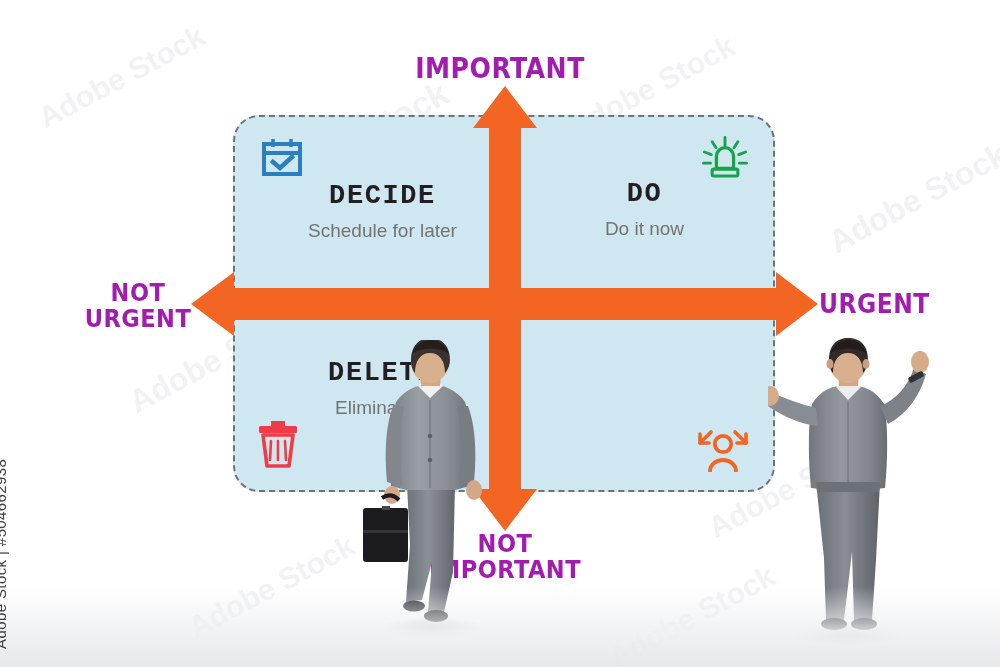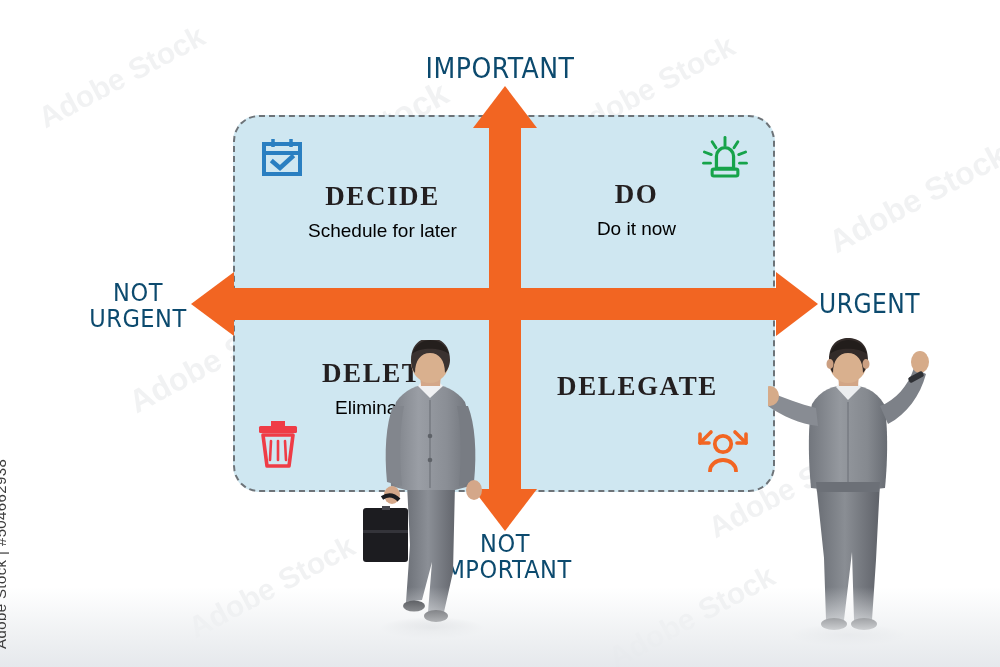--- a/index.html
+++ b/index.html
@@ -40,37 +40,37 @@
   
   .quad {
     position: absolute;
     width: 271px; height: 188px;
     display: flex;
     flex-direction: column;
     align-items: center;
     justify-content: center;
   }
   .quad-tl { left: 0;     top: 0; }
-  .quad-tr { left: 271px; top: 0; }
+  .quad-tr { left: 279px; top: 0; }
   .quad-bl { left: 0;     top: 189px; }
   .quad-br { left: 271px; top: 189px; }
 
   .q-title {
-    font-family: Liberation Serif, serif;
+    font-family: Liberation Mono, monospace;
     font-weight: bold;
     font-size: 27px;
     letter-spacing: 1.6px;
     color: #231f20;
     line-height: 1;
     white-space: nowrap;
   }
   .q-sub {
     font-family: "Liberation Sans Narrow", "Liberation Sans", sans-serif;
     font-size: 19px;
-    color: #000000;
+    color: #737373;
     margin-top: 11px;
     line-height: 1;
     white-space: nowrap;
   }
   .quad-tl .q-title { transform: translateX(12px); }
   .quad-tl .q-sub   { transform: translateX(12px); }
   .quad-tr .q-title { transform: translateX(-5px) translateY(-2px); }
   .quad-tr .q-sub   { transform: translateX(-5px) translateY(-2px); text-align: right; }
   .quad-bl .q-title { transform: translateX(11px) translateY(-12px); }
   .quad-bl .q-sub   { transform: translateX(11px) translateY(-12px); }
@@ -89,22 +89,22 @@
     position: absolute;
     left: 0; top: 0;
     width: 1000px; height: 667px;
     pointer-events: none;
   }
 
   
   .axis-label {
     position: absolute;
     font-family: "DejaVu Sans Condensed", "Liberation Sans Narrow", "Liberation Sans", sans-serif;
-    font-weight: normal;
-    color: #0c4a6e;
+    font-weight: bold;
+    color: #a21caf;
     letter-spacing: 0.5px;
     line-height: 1.04;
     white-space: nowrap;
   }
   .lbl-important {
     left: 0; right: 0; top: 54px;
     text-align: center;
     font-size: 28px;
   }
   .lbl-not-important {
@@ -208,21 +208,20 @@
       <rect x="2" y="6" width="38" height="7" rx="1.5" fill="#ef3c46"></rect>
       <path d="M6 15 L36 15 L32 46 L10 46 Z" fill="none" stroke="#ef3c46" stroke-width="3.6" stroke-linejoin="round"></path>
       <g stroke="#ef3c46" stroke-width="2.6" stroke-linecap="round">
         <line x1="14" y1="21" x2="13" y2="40"></line>
         <line x1="21" y1="21" x2="21" y2="40"></line>
         <line x1="28" y1="21" x2="29" y2="40"></line>
       </g>
     </svg>
 
     <div class="quad quad-br">
-      <div class="q-title">DELEGATE</div>
     </div>
     <svg class="q-icon icon-delegate" viewBox="0 0 56 44">
       <circle cx="28" cy="16" r="8.2" fill="none" stroke="#f26522" stroke-width="3.8"></circle>
       <path d="M15 43 a13 11 0 0 1 26 0" fill="none" stroke="#f26522" stroke-width="3.8" stroke-linecap="round"></path>
       <g stroke="#f26522" stroke-width="3.6" stroke-linecap="round" stroke-linejoin="round" fill="none">
         <line x1="16" y1="4" x2="5" y2="15"></line>
         <polyline points="5,6 5,15 14,15"></polyline>
         <line x1="40" y1="4" x2="51" y2="15"></line>
         <polyline points="51,6 51,15 42,15"></polyline>
       </g>

